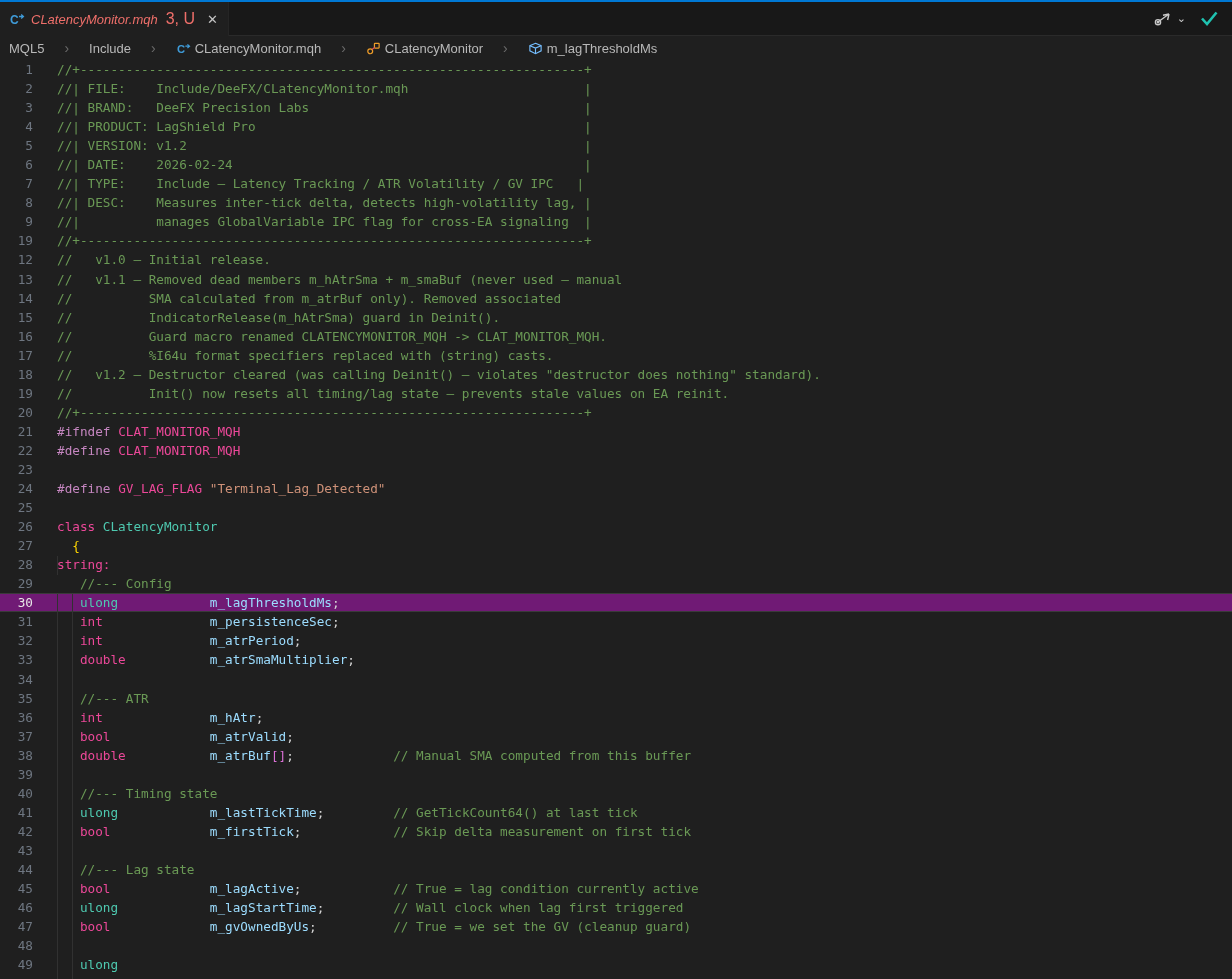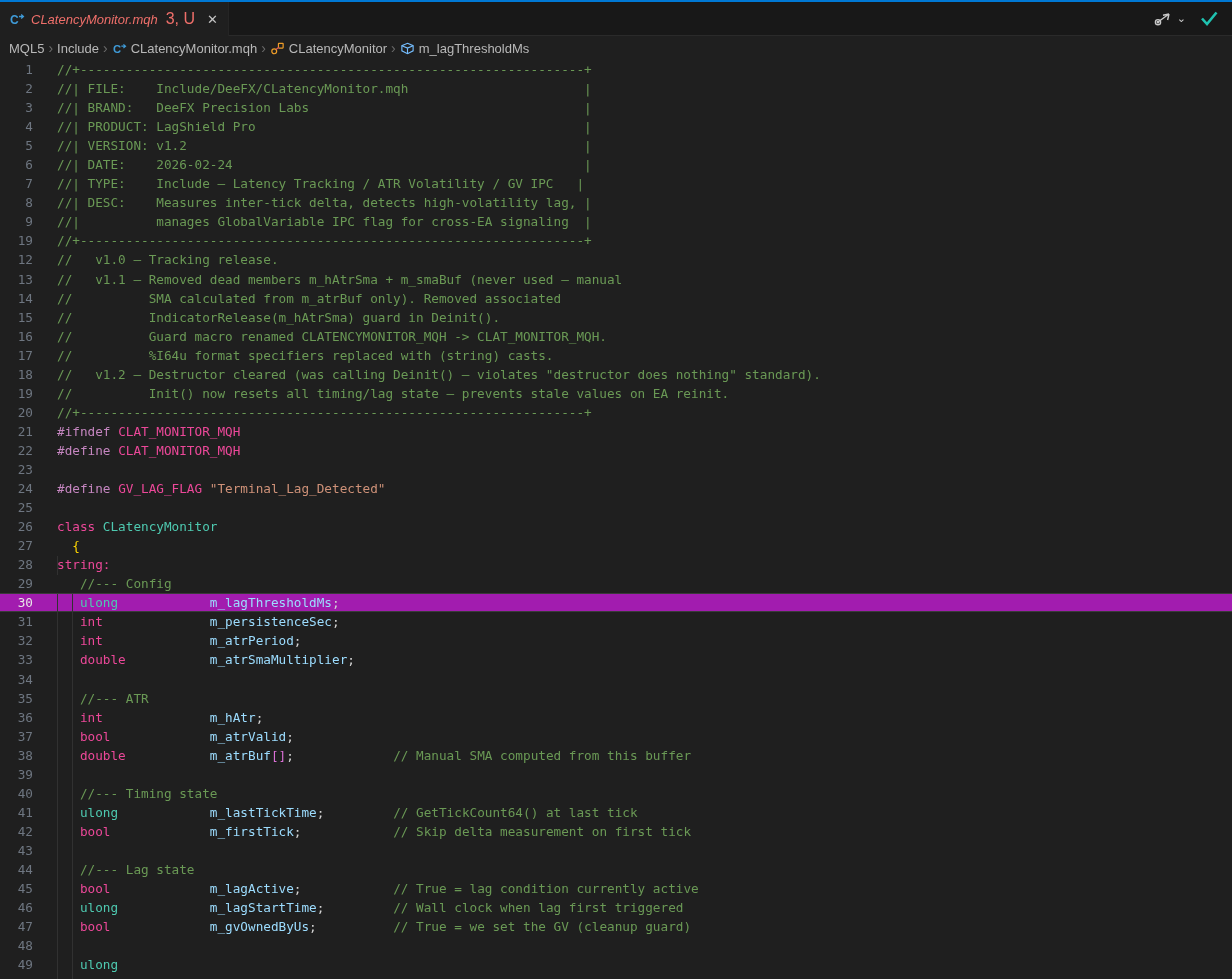--- a/index.html
+++ b/index.html
@@ -8,31 +8,31 @@
   
   .tabstrip{height:33px;background:#181818;display:flex;position:relative;border-bottom:1px solid #2a2a2a;box-sizing:content-box;}
   .tab{display:flex;align-items:center;gap:6px;background:#1f1f1f;height:34px;padding:0 10px 0 9px;border-right:1px solid #252525;box-sizing:border-box;}
   .tab-label{font-style:italic;font-size:13px;color:#ef6f6a;white-space:nowrap;}
   .tab-badge{font-size:16px;color:#ef6f6a;margin-left:2px;white-space:nowrap;}
   .tab-close{color:#c5c5c5;font-size:13px;margin-left:6px;cursor:pointer;line-height:1;}
   .tab-rest{flex:1;}
   .actions{position:absolute;right:12px;top:5px;display:flex;align-items:center;gap:4px;}
   .chev{color:#cccccc;font-size:11px;margin-right:8px;}
   
-  .breadcrumbs{height:24px;display:flex;align-items:center;padding-left:9px;font-size:13px;color:#b8b8b8;gap:0;background:#1f1f1f;}
+  .breadcrumbs{height:24px;display:flex;align-items:center;padding-left:9px;font-size:13px;color:#b8b8b8;gap:16px;background:#1f1f1f;}
   .bc-sep{color:#6b6b6b;font-size:14px;padding:0 4px;}
   .bc-item{display:flex;align-items:center;gap:4px;white-space:nowrap;cursor:pointer;}
   
   .editor{position:absolute;left:0;right:0;top:59px;bottom:0;overflow:hidden;}
   #code{position:relative;padding-top:1px;z-index:1;}
   .line{display:flex;height:19.06px;line-height:19.06px;white-space:pre;
         font-family:"DejaVu Sans Mono","Liberation Mono",monospace;font-size:12.7px;color:#d4d4d4;}
   .ln{width:33px;flex:none;text-align:right;color:#6e7681;user-select:none;}
   .lc{flex:none;padding-left:24px;}
-  .line.cur{box-shadow:inset 0 1px 0 #3a3a3a, inset 0 -1px 0 #3a3a3a;background:#a21caf;}
+  .line.cur{box-shadow:inset 0 1px 0 #3a3a3a, inset 0 -1px 0 #3a3a3a;background:#701a75;}
   .line.cur .ln{color:#e8e8e8;}
   .t-cm{color:#6a9955;}
   .t-kw{color:#ec4899;}
   .t-ty{color:#4ec9b0;}
   .t-pp{color:#c586c0;}
   .t-id{color:#9cdcfe;}
   .t-st{color:#ce9178;}
   .t-pu{color:#d4d4d4;}
   .t-b1{color:#ffd700;}
   .t-b2{color:#da70d6;}
@@ -124,21 +124,21 @@
       <div class="line"><span class="ln">1</span><span class="lc"><span class="t-cm">//+------------------------------------------------------------------+</span></span></div>
       <div class="line"><span class="ln">2</span><span class="lc"><span class="t-cm">//| FILE:    Include/DeeFX/CLatencyMonitor.mqh                       |</span></span></div>
       <div class="line"><span class="ln">3</span><span class="lc"><span class="t-cm">//| BRAND:   DeeFX Precision Labs                                    |</span></span></div>
       <div class="line"><span class="ln">4</span><span class="lc"><span class="t-cm">//| PRODUCT: LagShield Pro                                           |</span></span></div>
       <div class="line"><span class="ln">5</span><span class="lc"><span class="t-cm">//| VERSION: v1.2                                                    |</span></span></div>
       <div class="line"><span class="ln">6</span><span class="lc"><span class="t-cm">//| DATE:    2026-02-24                                              |</span></span></div>
       <div class="line"><span class="ln">7</span><span class="lc"><span class="t-cm">//| TYPE:    Include — Latency Tracking / ATR Volatility / GV IPC   |</span></span></div>
       <div class="line"><span class="ln">8</span><span class="lc"><span class="t-cm">//| DESC:    Measures inter-tick delta, detects high-volatility lag, |</span></span></div>
       <div class="line"><span class="ln">9</span><span class="lc"><span class="t-cm">//|          manages GlobalVariable IPC flag for cross-EA signaling  |</span></span></div>
       <div class="line"><span class="ln">19</span><span class="lc"><span class="t-cm">//+------------------------------------------------------------------+</span></span></div>
-      <div class="line"><span class="ln">12</span><span class="lc"><span class="t-cm">//   v1.0 — Tracking release.</span></span></div>
+      <div class="line"><span class="ln">12</span><span class="lc"><span class="t-cm">//   v1.0 — Initial release.</span></span></div>
       <div class="line"><span class="ln">13</span><span class="lc"><span class="t-cm">//   v1.1 — Removed dead members m_hAtrSma + m_smaBuf (never used — manual</span></span></div>
       <div class="line"><span class="ln">14</span><span class="lc"><span class="t-cm">//          SMA calculated from m_atrBuf only). Removed associated</span></span></div>
       <div class="line"><span class="ln">15</span><span class="lc"><span class="t-cm">//          IndicatorRelease(m_hAtrSma) guard in Deinit().</span></span></div>
       <div class="line"><span class="ln">16</span><span class="lc"><span class="t-cm">//          Guard macro renamed CLATENCYMONITOR_MQH -&gt; CLAT_MONITOR_MQH.</span></span></div>
       <div class="line"><span class="ln">17</span><span class="lc"><span class="t-cm">//          %I64u format specifiers replaced with (string) casts.</span></span></div>
       <div class="line"><span class="ln">18</span><span class="lc"><span class="t-cm">//   v1.2 — Destructor cleared (was calling Deinit() — violates "destructor does nothing" standard).</span></span></div>
       <div class="line"><span class="ln">19</span><span class="lc"><span class="t-cm">//          Init() now resets all timing/lag state — prevents stale values on EA reinit.</span></span></div>
       <div class="line"><span class="ln">20</span><span class="lc"><span class="t-cm">//+------------------------------------------------------------------+</span></span></div>
       <div class="line"><span class="ln">21</span><span class="lc"><span class="t-pp">#ifndef</span><span class="t-ws"> </span><span class="t-kw">CLAT_MONITOR_MQH</span></span></div>
       <div class="line"><span class="ln">22</span><span class="lc"><span class="t-pp">#define</span><span class="t-ws"> </span><span class="t-kw">CLAT_MONITOR_MQH</span></span></div>

